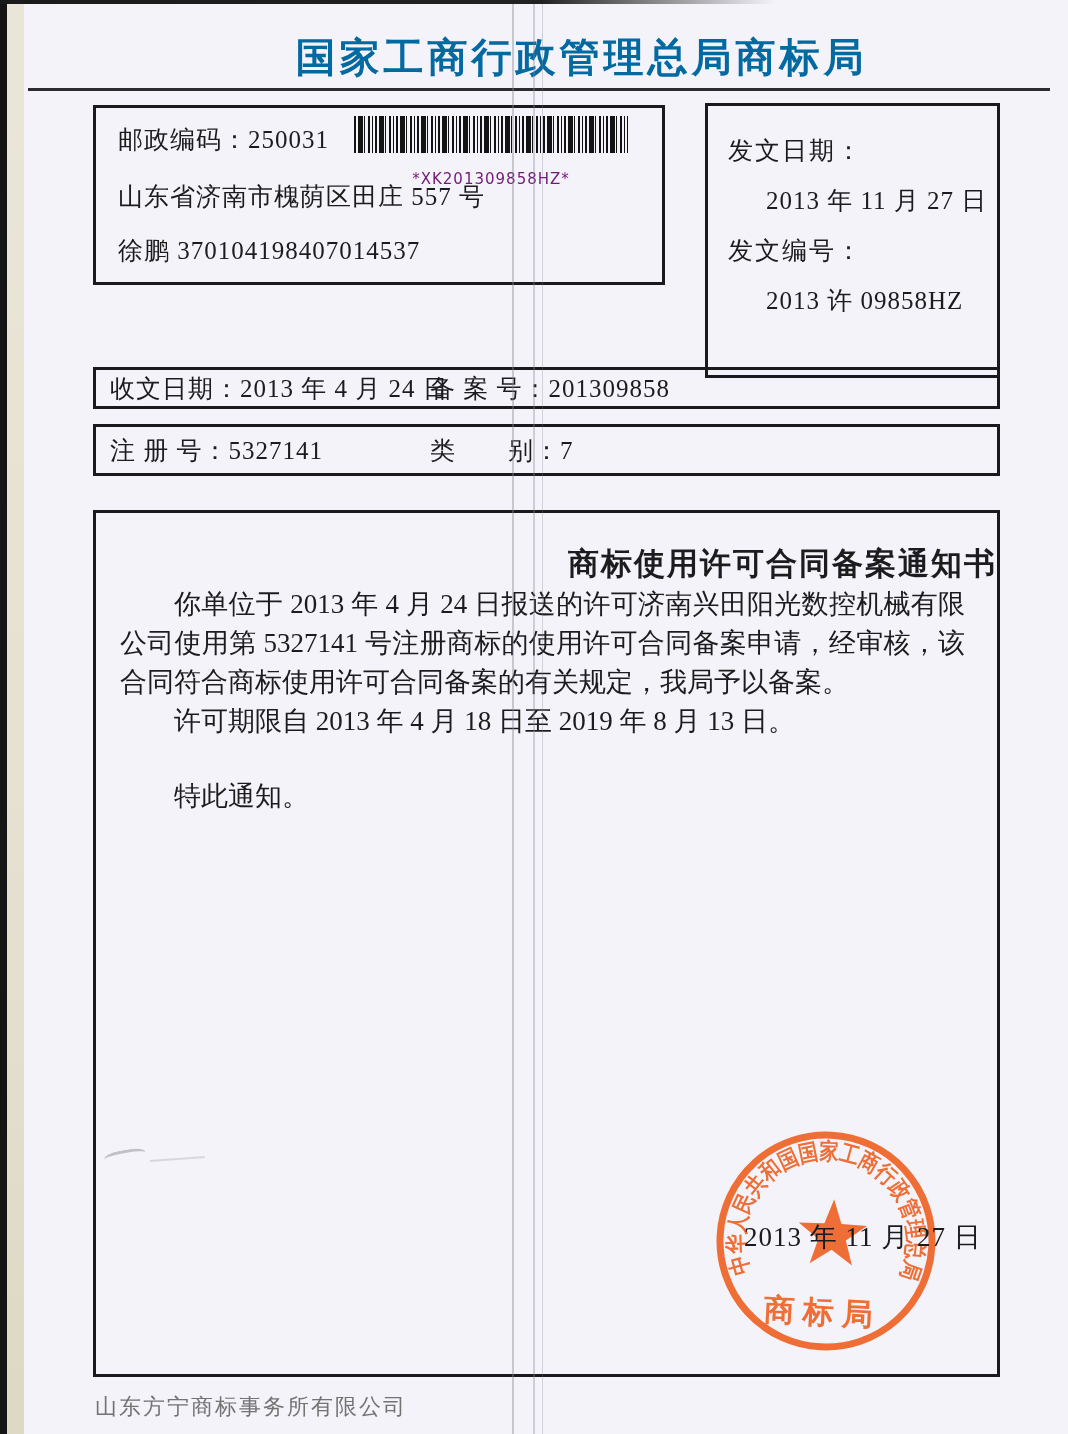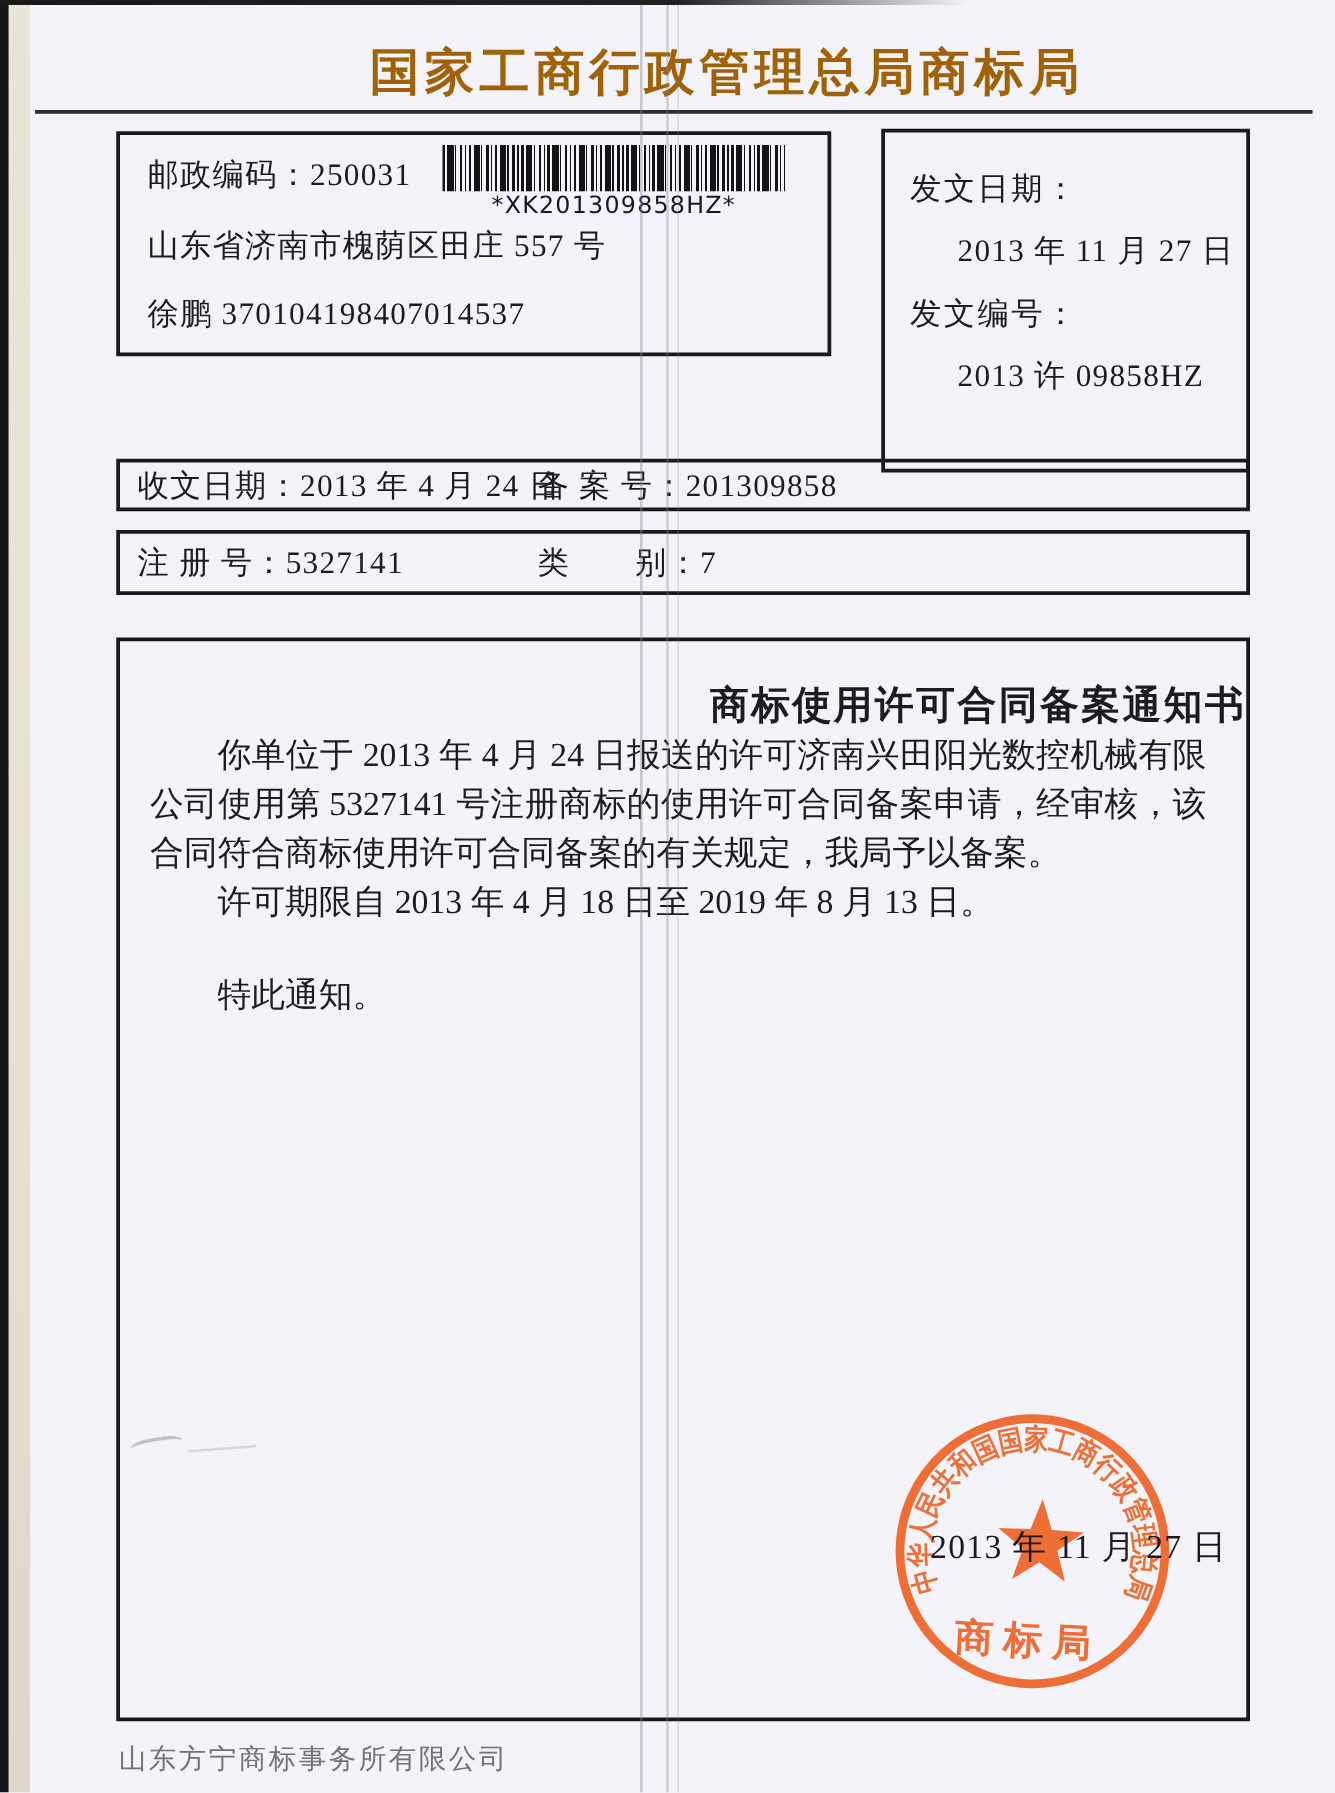--- a/index.html
+++ b/index.html
@@ -21,21 +21,21 @@
   .vl2 { left:533px; background:rgba(130,132,150,.34); width:2px; }
   .vl3 { left:542px; background:rgba(130,132,150,.30); }
   .pencil-smudge { position:absolute; left:104px; top:1150px; width:42px; height:12px;
     border-top:3px solid rgba(110,112,122,.38); border-radius:50%/60%;
     transform:rotate(-10deg); z-index:6; }
   .pencil-smudge2 { position:absolute; left:150px; top:1158px; width:55px; height:5px;
     border-top:2px solid rgba(120,122,132,.22); transform:rotate(-4deg); z-index:6; }
 
   
   .agency-title { position:absolute; left:95px; right:0; top:30px;
-    text-align:center; font-size:40px; font-weight:bold; letter-spacing:4px; color:#a16207; }
+    text-align:center; font-size:40px; font-weight:bold; letter-spacing:4px; color:#0369a1; }
   .title-underline { position:absolute; left:28px; top:88px; width:1022px; height:3px; background:#2c2c30; }
 
   
   .box { position:absolute; border:3px solid #1a1a1c; background:transparent; }
   .addr-box { left:93px; top:105px; width:572px; height:180px; }
   .issue-box { left:705px; top:103px; width:295px; height:275px; }
   .row-box { left:93px; width:907px; }
   .row1 { top:367px; height:42px; }
   .row2 { top:424px; height:52px; }
   .main-box { left:93px; top:510px; width:907px; height:867px; }
@@ -44,22 +44,22 @@
   .postal { top:15px; }
   .addr-street { top:72px; }
   .addr-name { top:126px; }
   .barcode { position:absolute; left:258px; top:8px; width:274px; height:37px;
     background:repeating-linear-gradient(90deg,
       #131313 0px,#131313 2px, transparent 2px,transparent 4px,
       #131313 4px,#131313 9px, transparent 9px,transparent 10px,
       #131313 10px,#131313 11px, transparent 11px,transparent 14px,
       #131313 14px,#131313 16px, transparent 16px,transparent 18px,
       #131313 18px,#131313 19px, transparent 19px,transparent 21px); }
-  .barcode-label { position:absolute; left:258px; top:45px; width:274px; text-align:center;
-    font-family:"DejaVu Sans","Liberation Sans",sans-serif; font-size:19px; letter-spacing:1px; color:#0f172a; }
+  .barcode-label { position:absolute; left:258px; top:62px; width:274px; text-align:center;
+    font-family:"DejaVu Sans","Liberation Sans",sans-serif; font-size:15px; letter-spacing:1px; color:#701a75; }
 
   .issue-label { position:absolute; left:20px; font-size:25px; letter-spacing:2px; }
   .issue-value { position:absolute; left:58px; font-size:25px; letter-spacing:1px; }
   .iss1 { top:28px; } .iss2 { top:78px; } .iss3 { top:128px; } .iss4 { top:178px; }
 
   .row-group { position:absolute; top:50%; transform:translateY(-50%); font-size:25px; white-space:nowrap; }
   .rg-left { left:14px; } .rg-right { left:334px; }
   .row-label { letter-spacing:1px; }
   .row-value { letter-spacing:1px; }
 

